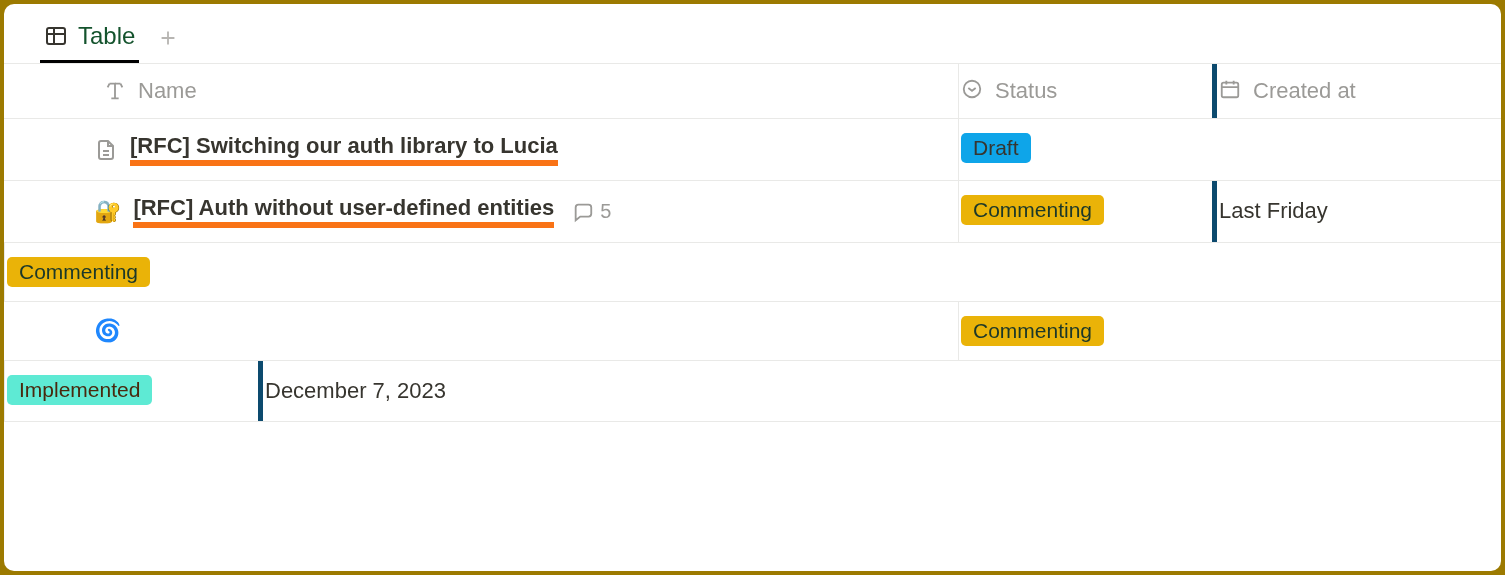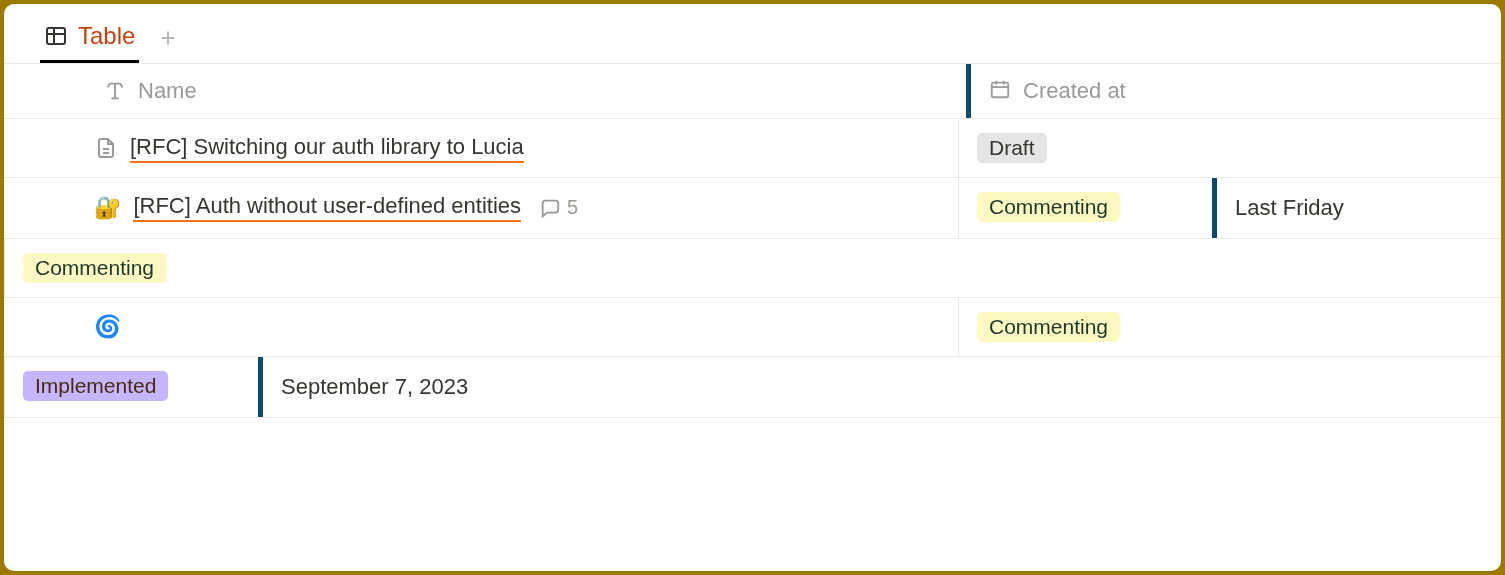--- a/index.html
+++ b/index.html
@@ -26,21 +26,21 @@
     padding: 10px 36px 0 36px;
   }
   .tab {
     display: flex;
     align-items: center;
     gap: 10px;
     padding: 8px 4px 10px 4px;
     border-bottom: 3px solid #000;
     font-size: 24px;
     font-weight: 500;
-    color: #c2410c;
+    color: #14532d;
     cursor: pointer;
   }
   .add-view {
     color: #b7b5b2;
     font-size: 26px;
     font-weight: 300;
     cursor: pointer;
     padding-bottom: 2px;
   }
   .divider-full {
@@ -59,21 +59,21 @@
   }
   .header-row {
     color: #9b9a97;
     font-size: 22px;
   }
   .data-row {
     font-size: 22px;
     color: #37352f;
   }
   .cell {
-    padding: 14px 18px;
+    padding: 14px 2px;
     display: flex;
     align-items: flex-start;
     gap: 12px;
   }
   .cell-name {
     flex: 0 0 954px;
     padding-left: 90px;
     align-items: center;
   }
   .header-row .cell-name { padding-left: 100px; }
@@ -83,42 +83,42 @@
   }
   .cell-created {
     flex: 1;
     border-left: 5px solid #0c4a6e;
     margin-left: 8px;
   }
   .hdr-icon { color: #9b9a97; flex-shrink:0; display:inline-flex; align-items:center; }
   .page-icon { color: #9b9a97; flex-shrink:0; }
   .emoji { font-size: 22px; line-height: 1; }
   .title {
-    font-weight: 400;
-    border-bottom: 2px solid #f97316;
+    font-weight: 700;
+    border-bottom: 6px solid #f97316;
     padding-bottom: 1px;
     cursor: pointer;
   }
   .comment-pill {
     display: inline-flex;
     align-items: center;
     gap: 6px;
     color: #9b9a97;
     font-size: 20px;
     margin-left: 6px;
   }
   .status-pill {
     display: inline-block;
     padding: 3px 12px;
     border-radius: 5px;
     font-size: 21px;
   }
-  .status-draft { background: #e5e5e5; color: #37352f; }
-  .status-commenting { background: #fef9c3; color: #1c3829; }
-  .status-implemented { background: #c4b5fd; color: #49290e; }
+  .status-draft { background: #0ea5e9; color: #37352f; }
+  .status-commenting { background: #eab308; color: #1c3829; }
+  .status-implemented { background: #5eead4; color: #49290e; }
   .created-text { font-size: 22px; line-height: 1.45; }
   svg { display: block; }
 </style>
 </head>
 <body>
 
 <div class="window">
 
   <div class="tabs-row">
     <div class="tab">
@@ -149,20 +149,29 @@
           <svg width="22" height="22" viewBox="0 0 24 24" fill="none" stroke="currentColor" stroke-width="2">
             <path d="M6 4l6 0l0 16"></path>
               <path d="M6 4l-2 4"></path>
               <path d="M18 4l-6 0"></path>
               <path d="M18 4l2 4"></path>
               <path d="M8 20l8 0"></path>
           </svg>
         </span>
         <span>Name</span>
       </div>
+      <div class="cell cell-status">
+        <span class="hdr-icon">
+          <svg width="22" height="22" viewBox="0 0 24 24" fill="none" stroke="currentColor" stroke-width="2">
+            <circle cx="12" cy="12" r="9"></circle>
+              <path d="M8 11l4 3l4 -3"></path>
+          </svg>
+        </span>
+        <span>Status</span>
+      </div>
       <div class="cell cell-created">
         <span class="hdr-icon">
           <svg width="22" height="22" viewBox="0 0 24 24" fill="none" stroke="currentColor" stroke-width="2">
             <rect x="3" y="5" width="18" height="16" rx="2"></rect>
               <line x1="3" y1="10" x2="21" y2="10"></line>
             <line x1="8" y1="3" x2="8" y2="7"></line>
               <line x1="16" y1="3" x2="16" y2="7"></line>
           </svg>
         </span>
         <span>Created at</span>
@@ -217,19 +226,19 @@
     </div>
     <div class="cell cell-status">
       <span class="status-pill status-commenting">Commenting</span>
     </div>
         </div>
         <div class="data-row">
     <div class="cell cell-status">
       <span class="status-pill status-implemented">Implemented</span>
     </div>
     <div class="cell cell-created">
-      <span class="created-text">September 7, 2023</span>
+      <span class="created-text">December 7, 2023</span>
     </div>
         </div>
       </div>
 
   </div>
 </div>
 
 </body></html>

